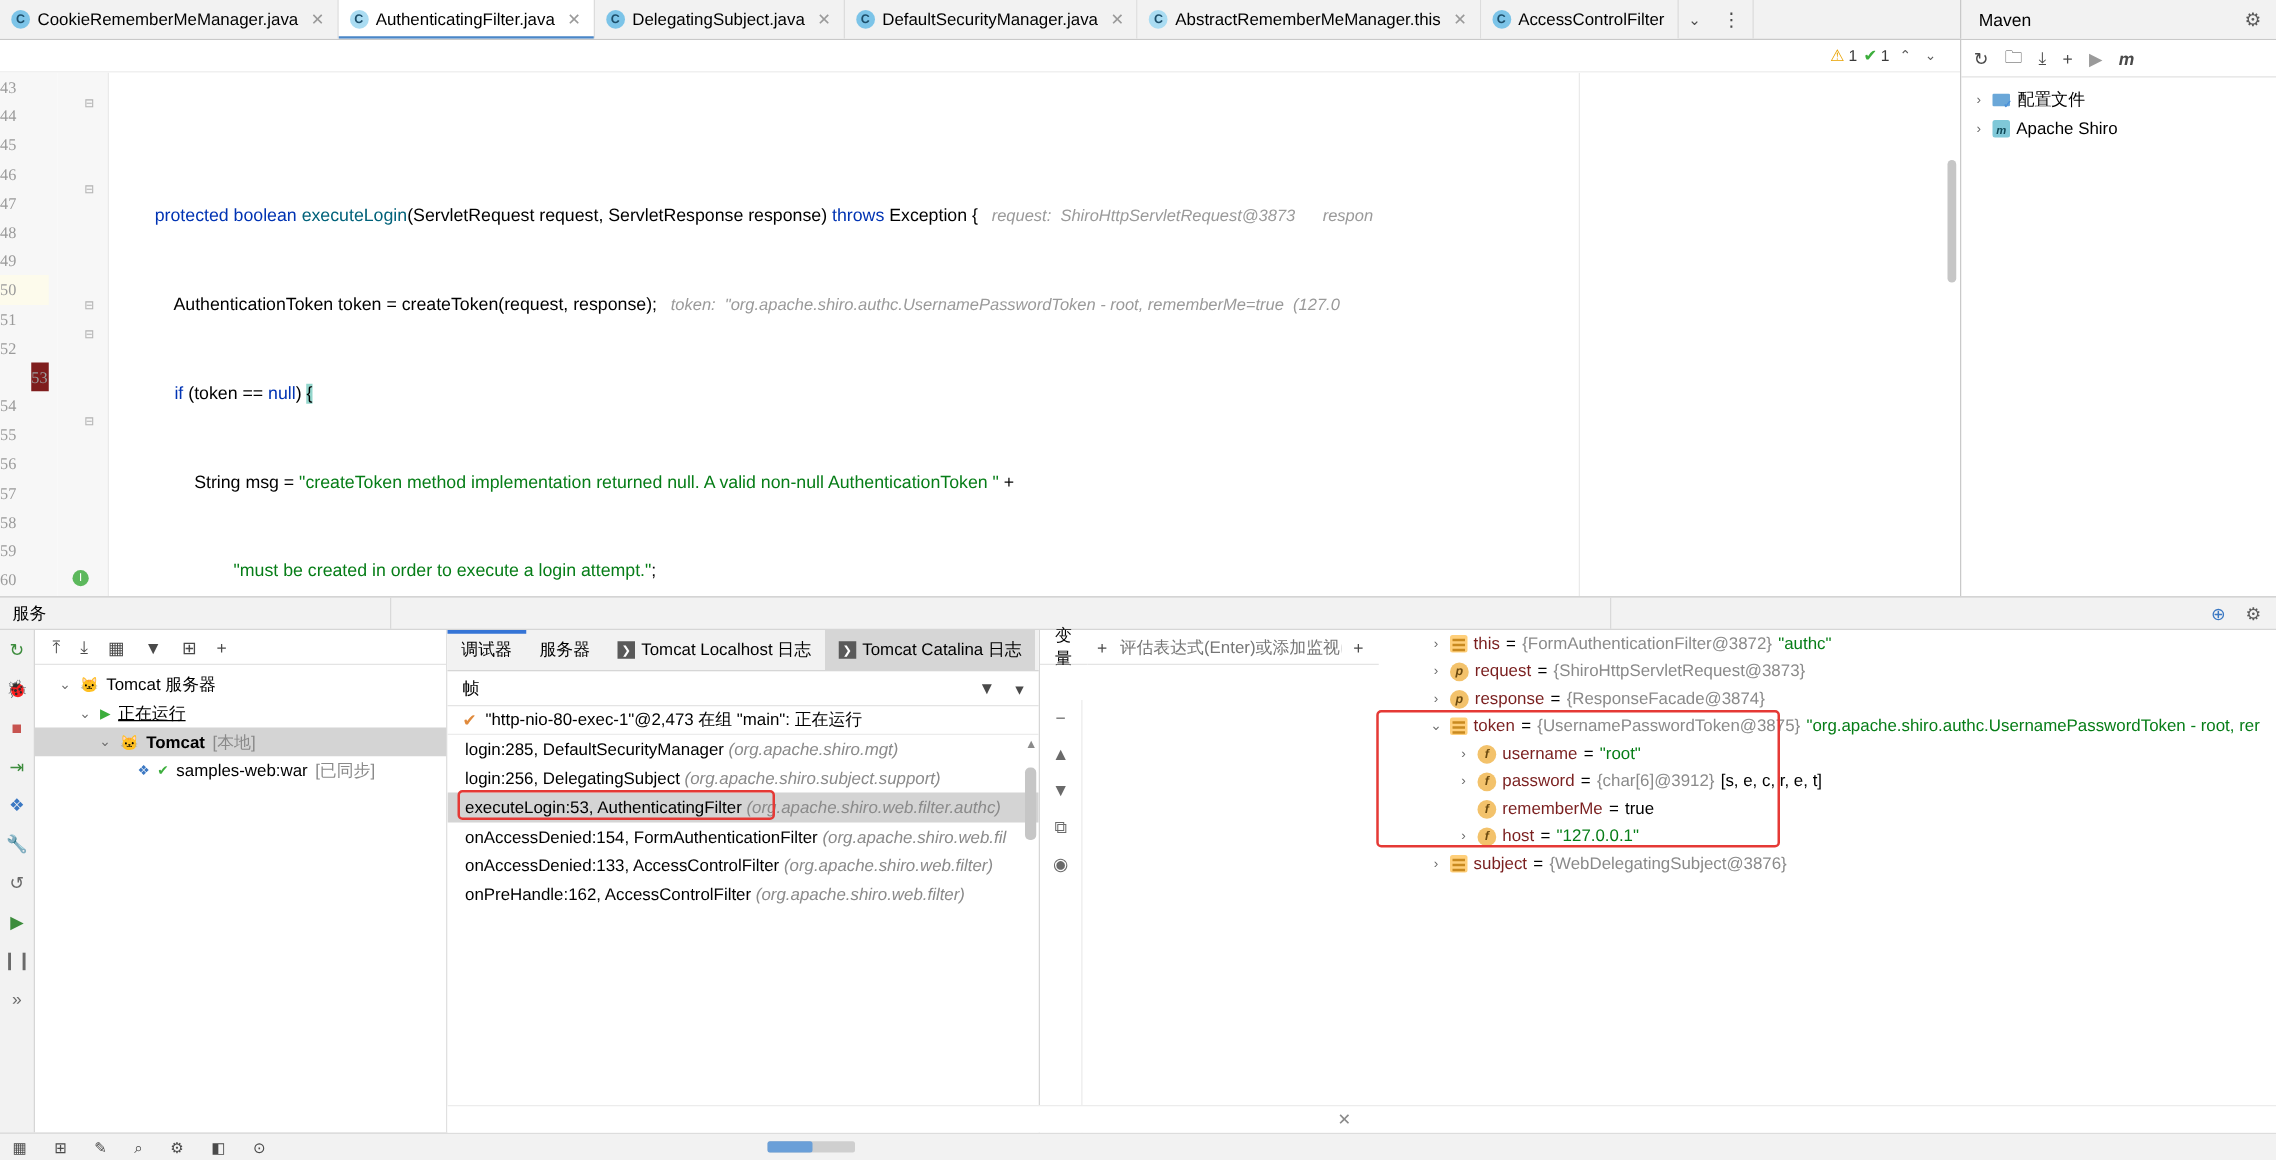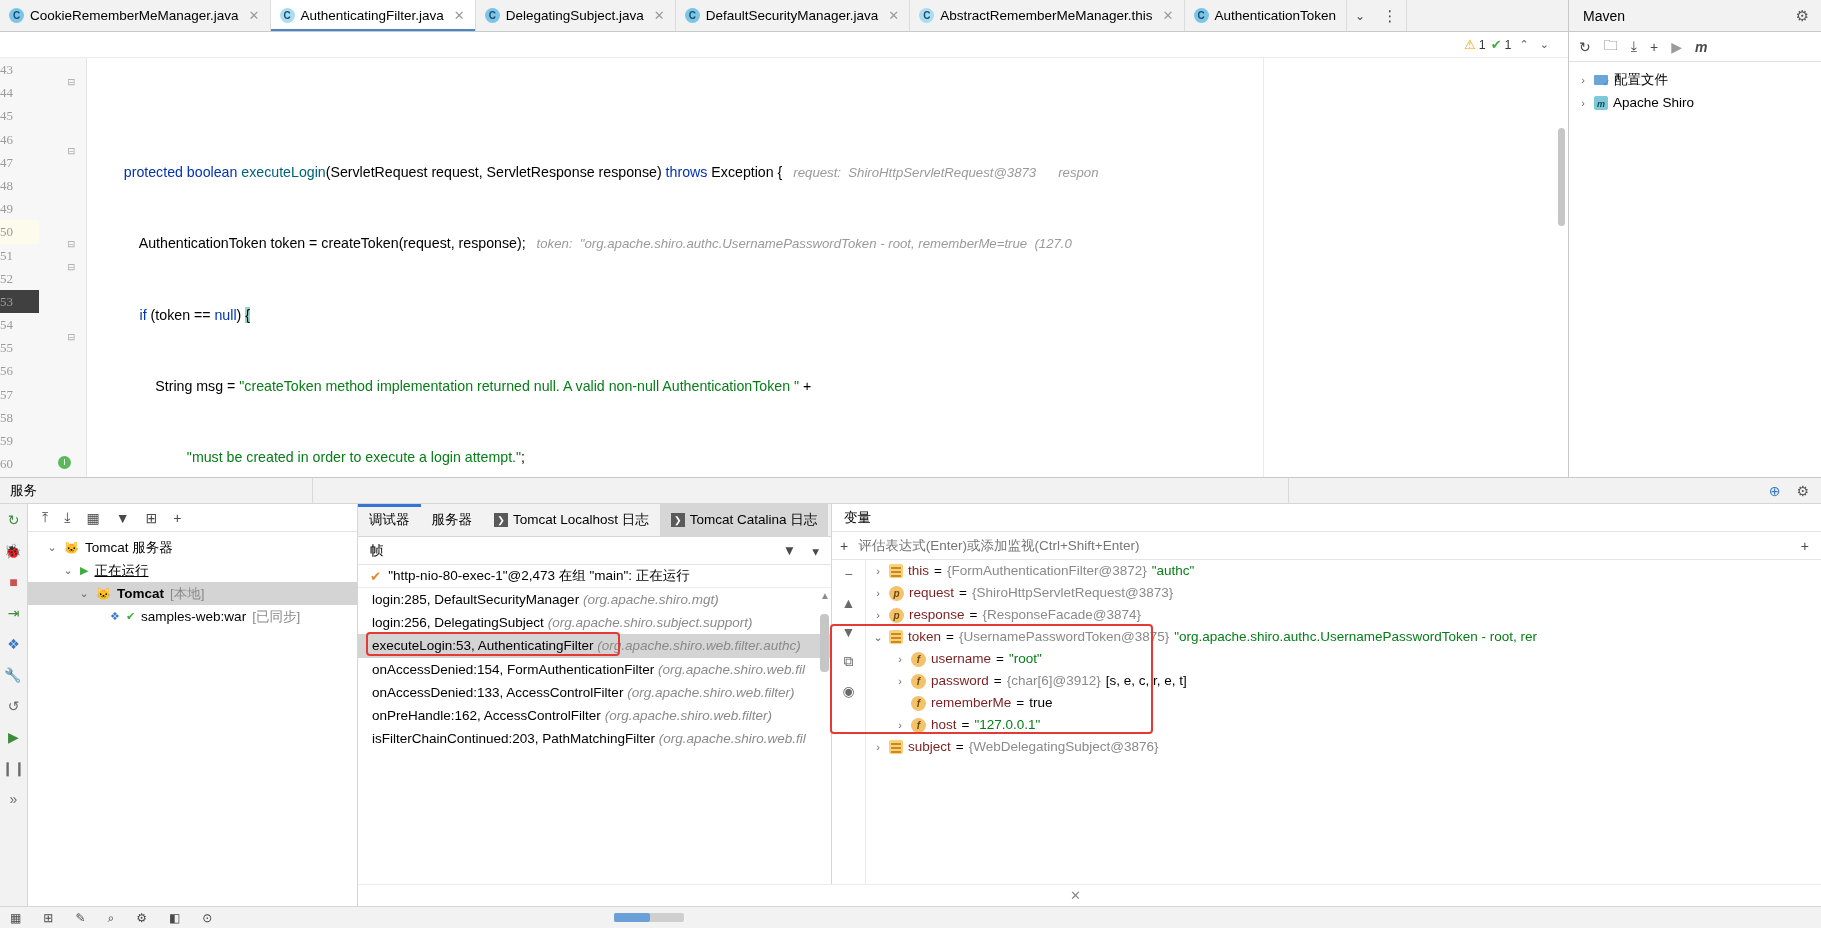--- a/index.html
+++ b/index.html
@@ -67,21 +67,21 @@
   .gutter-folds { width: 12px; flex: 0 0 12px; background: #ffffff; border-left: 1px solid #e4e4e4;}
   .code-area {
     flex: 1 1 auto; position: relative; overflow: hidden;
     font-family: Liberation Sans, sans-serif; font-size: 14.2px;
     white-space: pre; background: #fff;
   }
   .ln { height: 23.2px; line-height: 23.2px; }
   .gutter-nums .ln { padding-right: 0; }
   .code-area .ln { padding-left: 10px; }
   .hl-current { background: #fdfbec; }
-  .hl-exec { background: #404040; }
+  .hl-exec { background: #7f1d1d; margin-left: 25px; }
   .kw { color: #0033b3; }
   .str { color: #067d17; }
   .hint { color: #9a9a9a; font-style: italic; font-size: 13.2px; }
   .brace-hl { background: #93d6cc; }
   .foldmark { position:absolute; right: 11px; color:#b5b5b5; font-size:12px; font-family:"DejaVu Sans Mono",monospace; }
   .bp-green {
     position: absolute; left: 12px; width: 13px; height: 13px; border-radius: 50%;
     background: #5cb85c; color: #fff; font-size: 9px; line-height: 13px;
     text-align: center; font-family: "Liberation Sans", sans-serif;
   }
@@ -185,21 +185,21 @@
   .redbox {
     position: absolute; border: 2.5px solid #e53935; border-radius: 4px;
     pointer-events: none; z-index: 5;
   }
   .frames-scroll {
     position: absolute; right: 2px; top: 26px; width: 9px; height: 58px;
     background: #c6c6c6; border-radius: 4px;
   }
   .frames-arrows { position:absolute; right:1px; color:#8a8a8a; font-size:10px; }
 
-  .vars-pane { flex: 1 1 auto; background: #fff; display: flex; flex-direction: column; min-width: 0; position: relative; }
+  .vars-pane { flex: 1 1 auto; background: #fff; display: flex; flex-direction: row; min-width: 0; position: relative; }
   .vars-hdr {
     height: 28px; flex: 0 0 28px; display: flex; align-items: center;
     padding: 0 12px; font-size: 13.5px; border-bottom: 1px solid #e4e4e4; gap: 14px;
   }
   .eval-bar {
     height: 28px; flex: 0 0 28px; display: flex; align-items: center; gap: 10px;
     border-bottom: 1px solid #e4e4e4; padding-left: 8px;
   }
   .eval-input {
     flex: 1 1 auto; border: none; outline: none; font-size: 13.5px; color: #9a9a9a;
@@ -272,21 +272,21 @@
         <span>DefaultSecurityManager.java</span>
         <span class="tabclose">✕</span>
       </div>
       <div class="tab">
         <span class="cicon dim">C</span>
         <span>AbstractRememberMeManager.this</span>
         <span class="tabclose">✕</span>
       </div>
       <div class="tab">
         <span class="cicon">C</span>
-        <span>AuthenticationToken</span>
+        <span>AccessControlFilter</span>
       </div>
       <div class="tab-chevron">⌄</div>
       <div class="tab-more">⋮</div>
     </div>
     <div class="maven-head">
       <span>Maven</span>
       <span class="gear">⚙</span>
     </div>
   </div>
 
@@ -518,24 +518,20 @@
           <span class="pkg">(org.apache.shiro.web.fil</span>
         </div>
         <div class="frame-row">
           <span>onAccessDenied:133, AccessControlFilter</span>
           <span class="pkg">(org.apache.shiro.web.filter)</span>
         </div>
         <div class="frame-row">
           <span>onPreHandle:162, AccessControlFilter</span>
           <span class="pkg">(org.apache.shiro.web.filter)</span>
         </div>
-        <div class="frame-row">
-          <span>isFilterChainContinued:203, PathMatchingFilter</span>
-          <span class="pkg">(org.apache.shiro.web.fil</span>
-        </div>
         <div class="redbox" style="left:8px; top:44px; width:254px; height:24px;"></div>
         <div class="frames-scroll"></div>
         <div class="frames-arrows" style="top:2px;">▲</div>
         <div class="frames-arrows" style="bottom:2px;">▼</div>
       </div>
     </div>
 
     <div class="vars-pane">
       <div class="vars-hdr">
         <span>变量</span>

